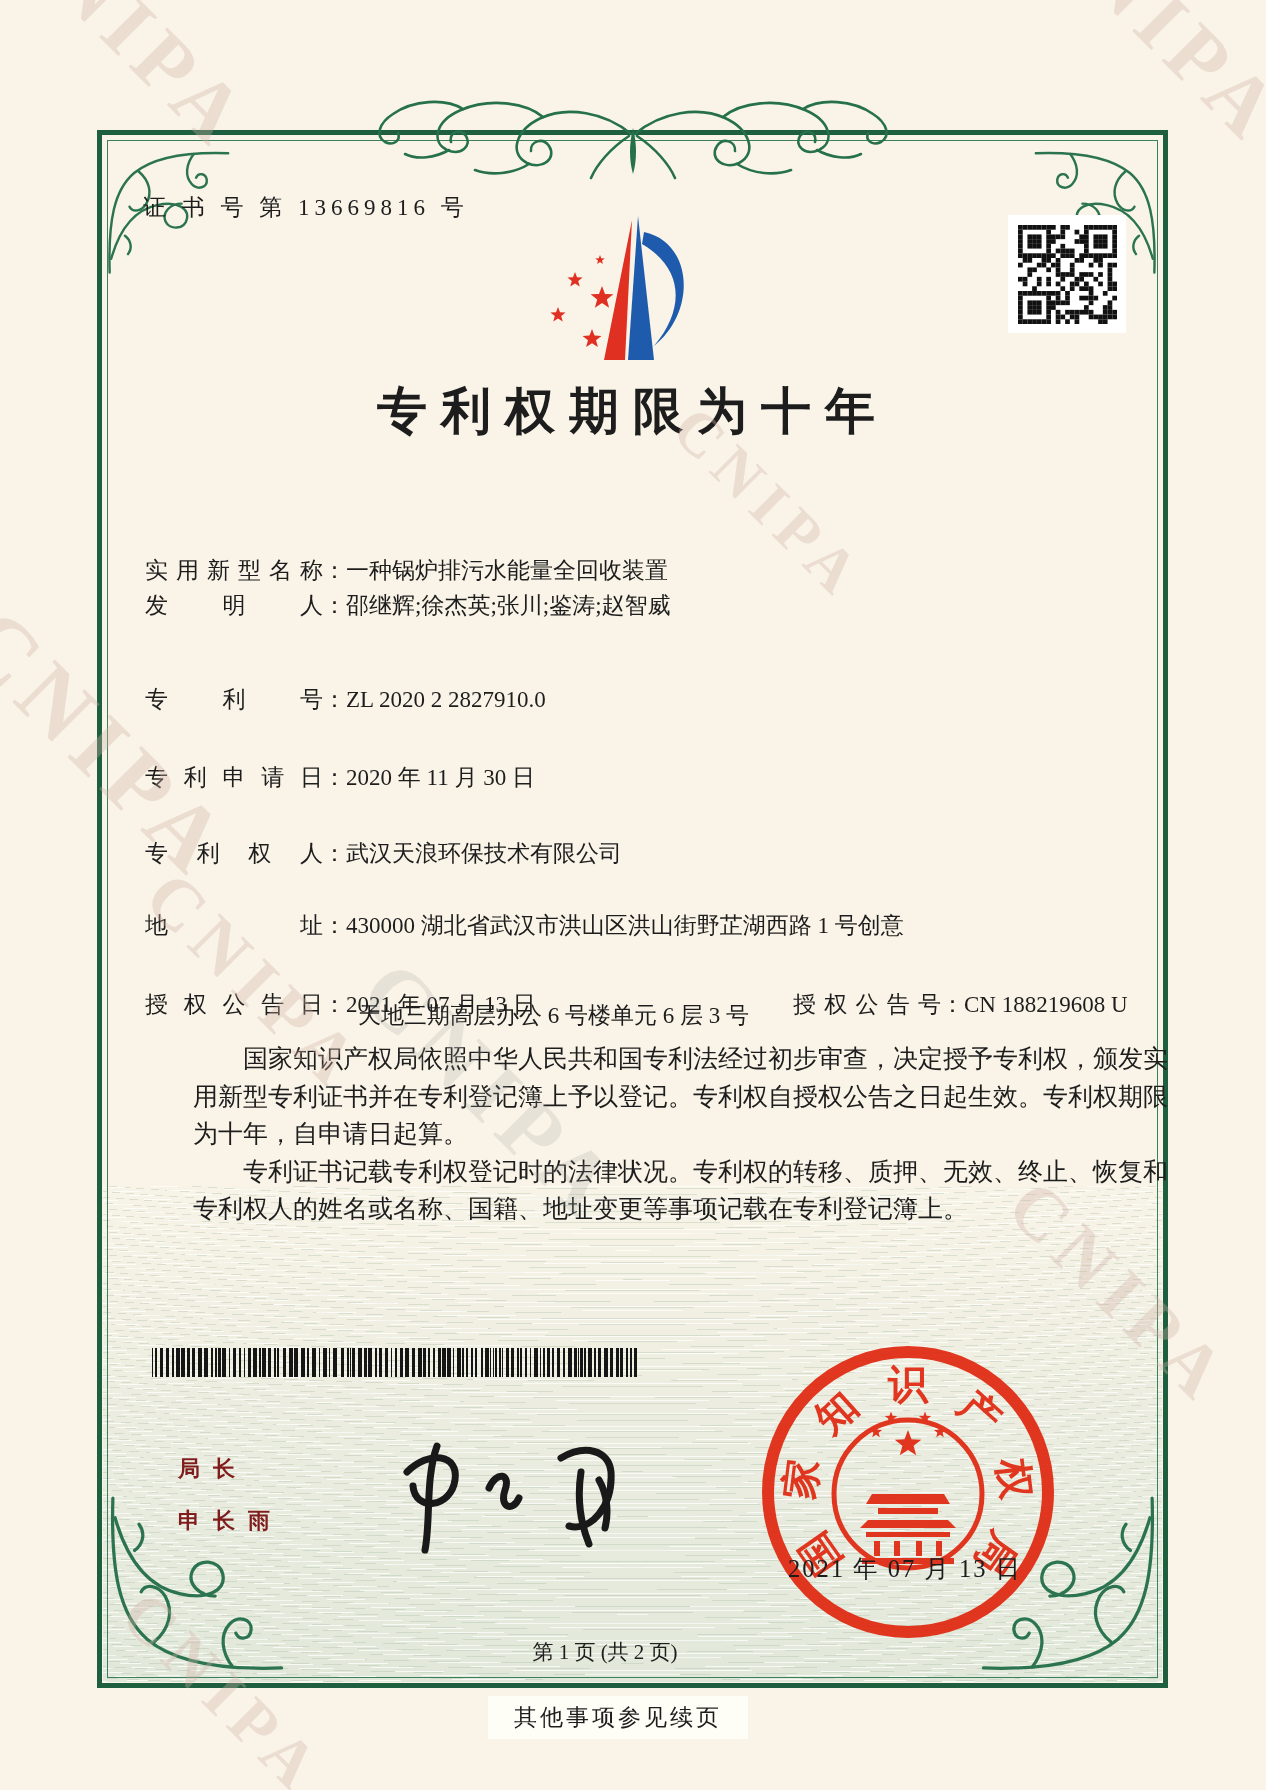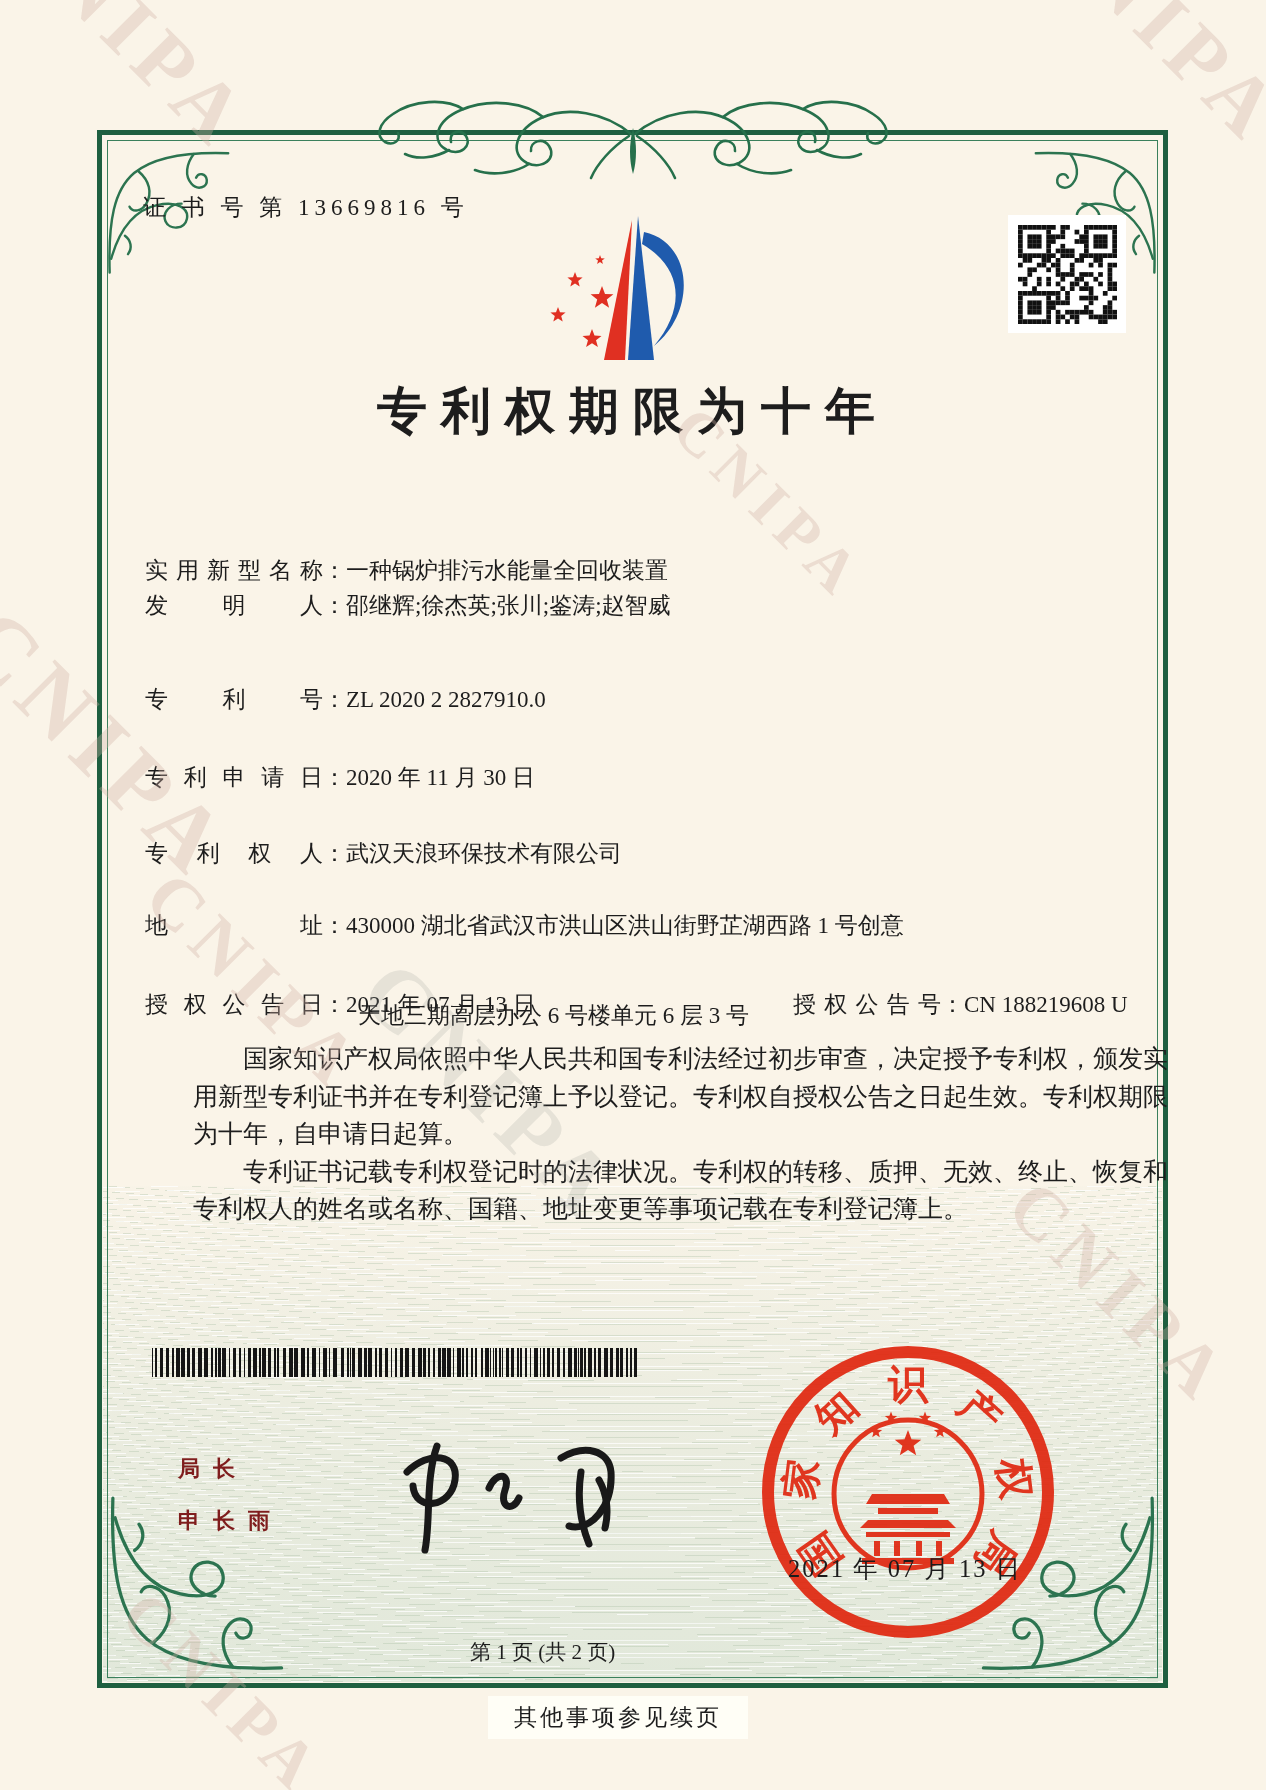--- a/index.html
+++ b/index.html
@@ -49,21 +49,21 @@
   .body-text p{margin:0;text-indent:2em;}
 
   
   .barcode{position:absolute;left:152px;top:1348px;z-index:2;}
   .signer{position:absolute;left:178px;z-index:3;font-family:"Liberation Sans","DejaVu Sans",sans-serif;
       font-weight:600;font-size:22px;letter-spacing:13px;color:#7f1d1d;}
   .signature{position:absolute;left:385px;top:1428px;z-index:4;}
   .seal{position:absolute;left:748px;top:1332px;width:320px;height:320px;z-index:5;}
   .seal-date{position:absolute;left:760px;top:1552px;width:290px;text-align:center;font-size:24.5px;
       letter-spacing:2px;z-index:6;color:#1c1c1c;}
-  .page-info{position:absolute;left:470px;top:1638px;width:270px;font-size:21px;z-index:3;}
+  .page-info{position:absolute;left:470px;top:1638px;width:270px;text-align:center;font-size:21px;z-index:3;}
   .cont-note{position:absolute;left:488px;top:1696px;width:244px;text-align:center;font-size:23px;
       background:#fffef6;padding:6px 8px;z-index:3;letter-spacing:3px;}
 </style>
 </head>
 <body>
 
 <div id="page">
 
   <div class="band"></div>
 

